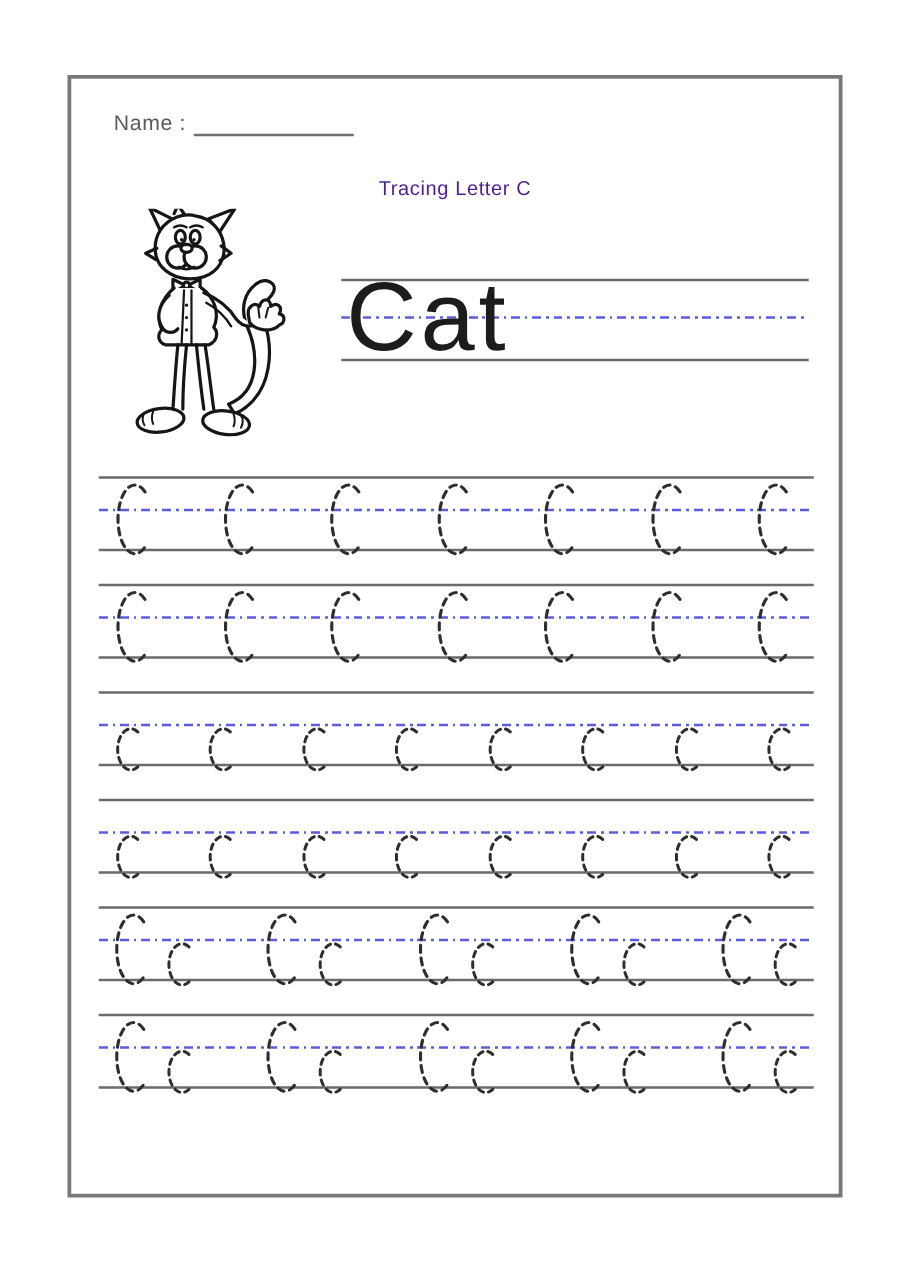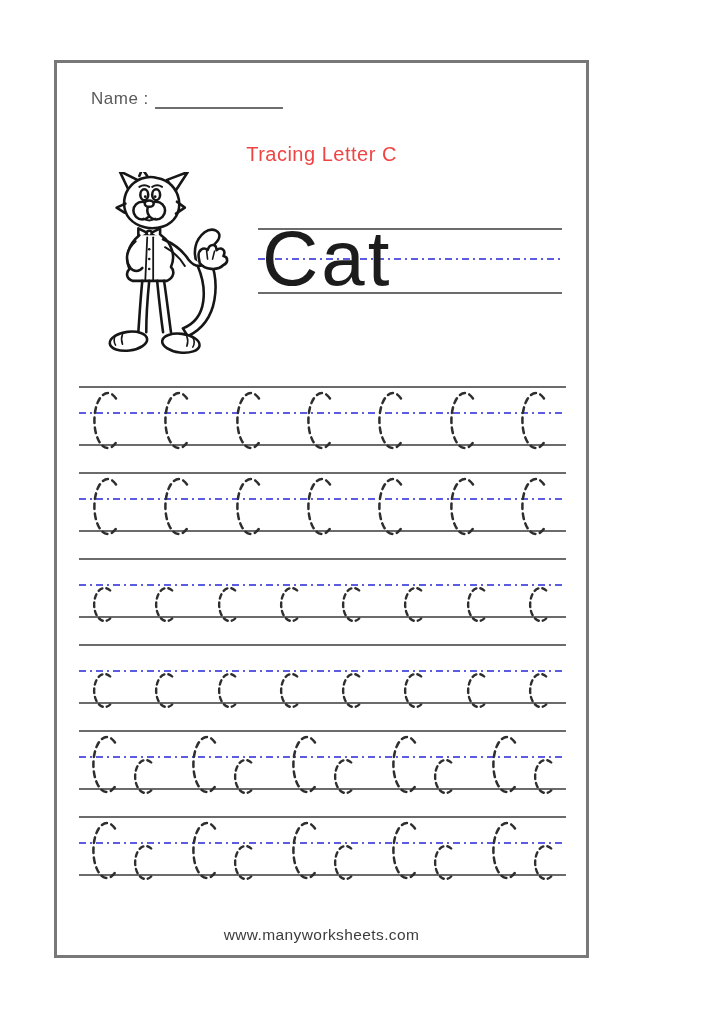--- a/index.html
+++ b/index.html
@@ -1,41 +1,41 @@
 <!DOCTYPE html>
 <html style="--frame: #787878; --line: #6b6b6b; --blue: #5c5ce0;"><head>
 <meta charset="utf-8">
 <style>
   * { margin:0; padding:0; box-sizing:border-box; }
   html,body { width:728px; height:1029px; background:#ffffff; overflow:hidden;
     font-family:"Liberation Sans", sans-serif; }
 
   .sheet-frame {
-    position:absolute; left:54px; top:60px; width:535px; height:898px;
+    position:absolute; left:54px; top:60px; width:620px; height:898px;
     border:3px solid var(--frame, #787878); background:#ffffff;
     display:flex; flex-direction:column;
   }
 
   
   .hdr { display:flex; justify-content:space-between; margin:26px 34px 0 34px;
     font-size:17px; color:#5a5a5a; letter-spacing:.5px; }
   .hdr .fld { display:flex; align-items:flex-end; }
   .blank { display:inline-block; border-bottom:2px solid #6e6e6e; height:20px; margin-left:6px; }
   .blank.name { width:128px; } .blank.date { width:100px; }
 
   
-  .ttl { text-align:center; margin-top:34px; font-size:20px; color:#ef4444; letter-spacing:.5px; }
+  .ttl { text-align:center; margin-top:34px; font-size:16px; color:#4c1d95; letter-spacing:.5px; }
   .instr { margin:16px 34px 0 36px; font-size:15px; color:#3c3c3c; letter-spacing:.2px; }
   .instr .bigC { font-size:27px; font-weight:bold; color:#2c2c2c; vertical-align:-3px; line-height:0; }
   .instr .smallC { font-size:17px; font-weight:bold; color:#2c2c2c; }
 
   
   .word-sec { display:flex; align-items:flex-start; margin:6px 24px 0 38px; height:192px; }
   .cat-img { width:150px; height:188px; flex:none; }
-  .word-guide { flex:1; margin-left:13px; margin-top:56px; position:relative; height:70px; }
+  .word-guide { flex:1; margin-left:28px; margin-top:56px; position:relative; height:70px; }
   .gl { position:absolute; left:0; right:0; height:2px; background:var(--line,#6b6b6b); }
   .gl.top { top:0; } .gl.bot { top:64px; }
   .gl.mid { background:none; height:2px;
     background-image:repeating-linear-gradient(90deg, var(--blue,#5c5ce0) 0 7px,
       transparent 7px 11px, var(--blue,#5c5ce0) 11px 13px, transparent 13px 17px); }
   .word-guide .gl.mid { top:30px; }
   .trace-word { position:absolute; left:4px; top:-9px; font-size:78px; line-height:78px;
     color:#1c1c1c; letter-spacing:3px; font-weight:400; }
 
   
@@ -340,14 +340,13 @@
      <path d="M24,9.5 A13.5,27.5 0 1 0 24,53.5" fill="none" stroke="#2e2e2e" stroke-width="2.5" stroke-dasharray="5.5 4.5" stroke-linecap="round"></path>
             </svg>
             <svg class="lc" viewBox="0 0 25 39">
      <path d="M18.2,5.5 A10.5,16.5 0 1 0 18.2,33.5" fill="none" stroke="#2e2e2e" stroke-width="2.4" stroke-dasharray="4.5 4" stroke-linecap="round"></path>
             </svg>
           </span>
         </div>
       </div>
     </div>
 
-  <div class="ftr">www.manyworksheets.com</div>
 </div>
 
 </body></html>

